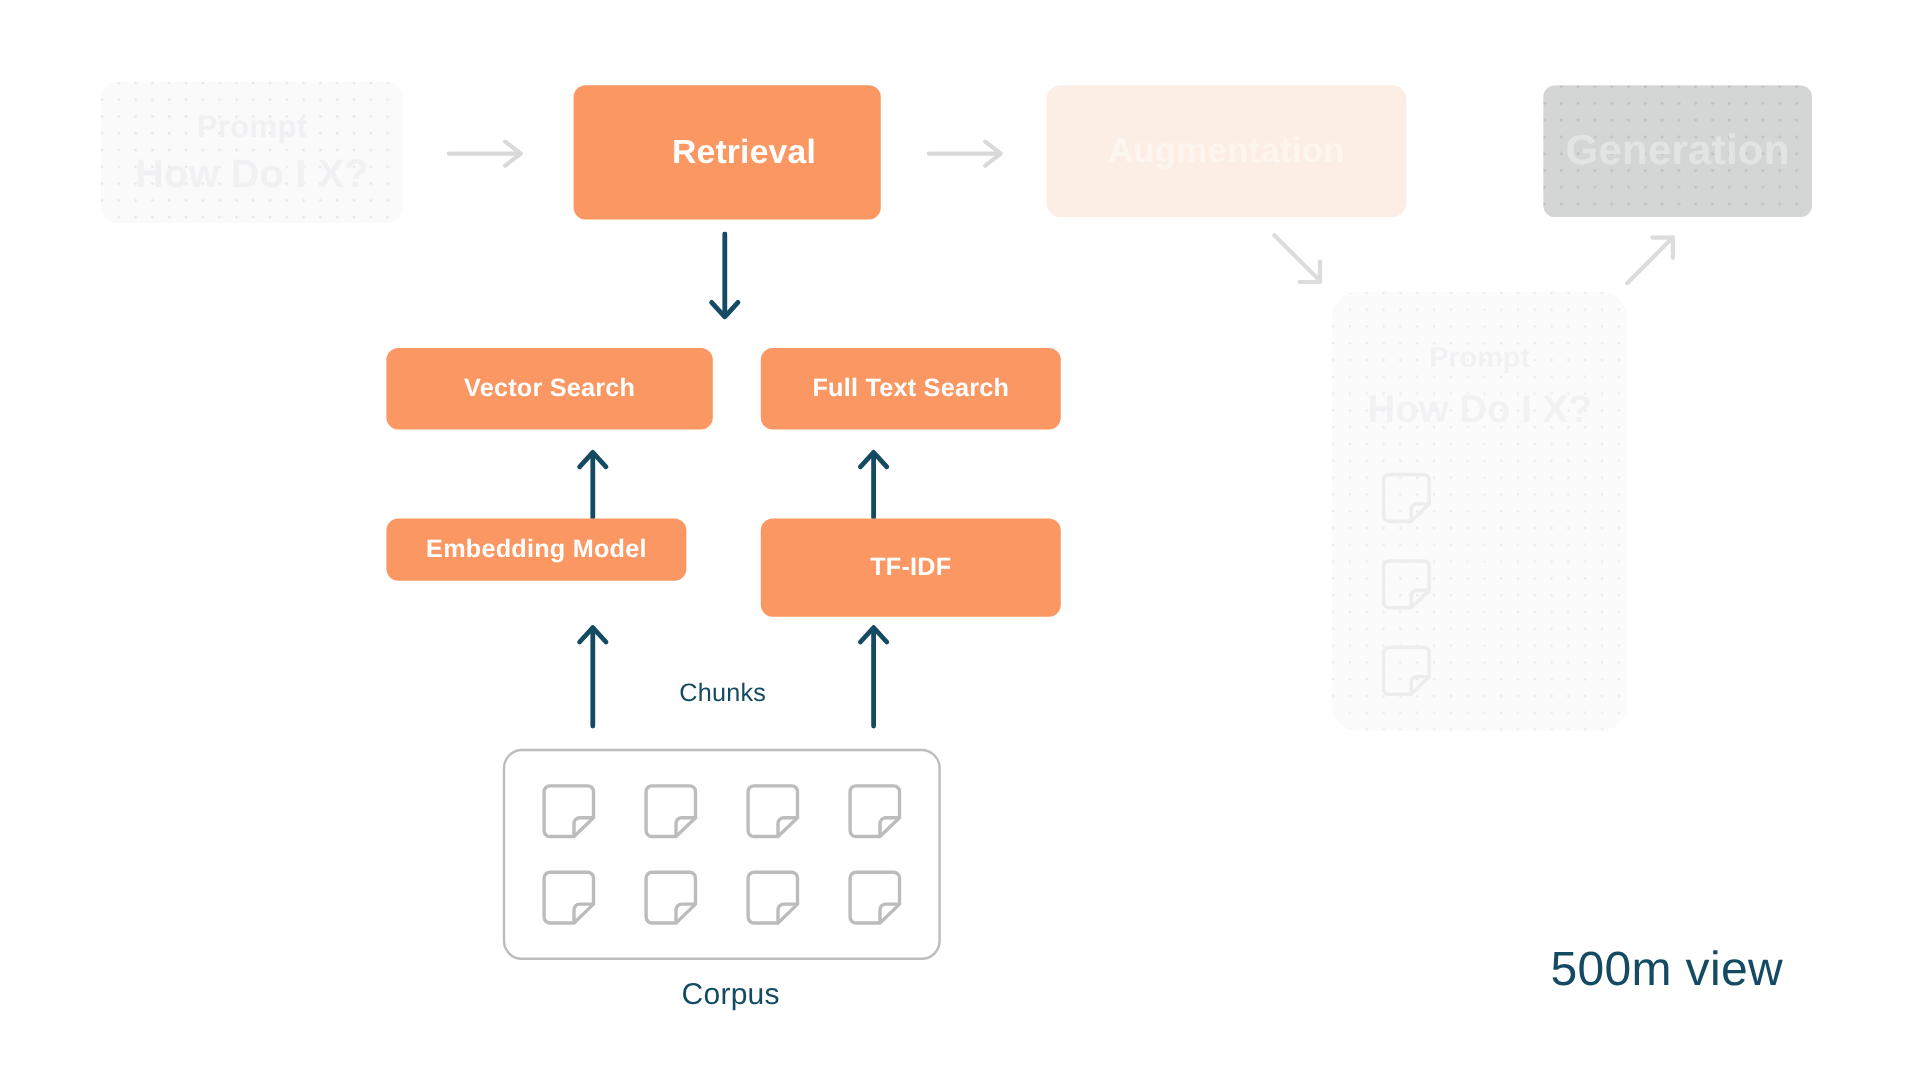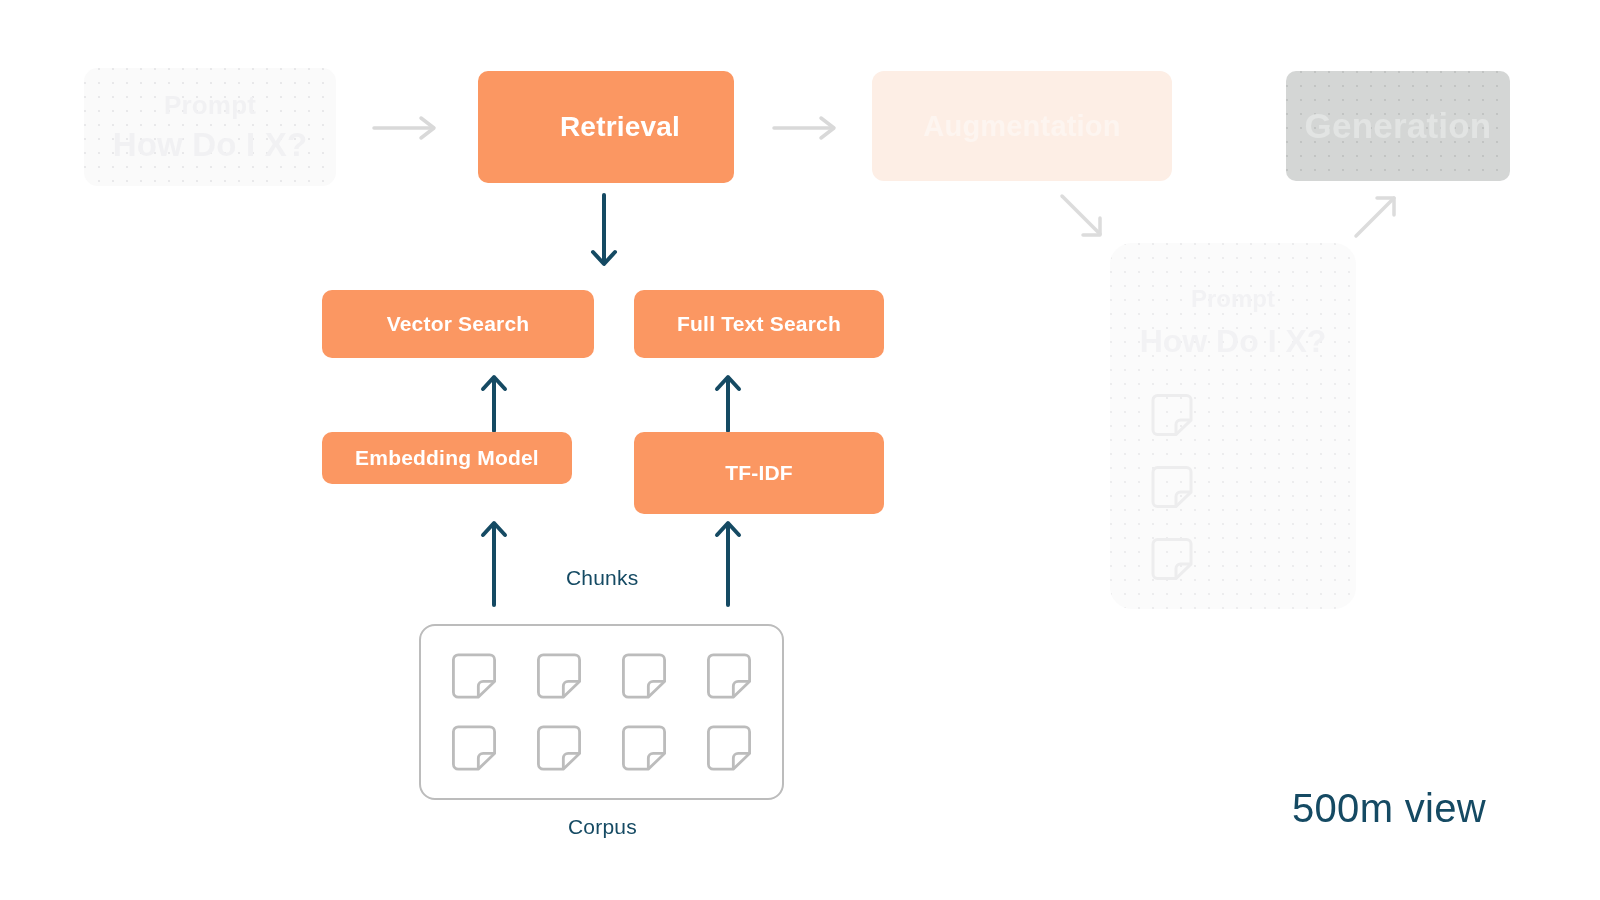--- a/index.html
+++ b/index.html
@@ -114,21 +114,21 @@
   .plain-label {
     position: absolute;
     color: #154a63;
     white-space: nowrap;
   }
   #chunks-label {
     font-size: 21px;
     letter-spacing: 0.2px;
   }
   #corpus-label {
-    font-size: 21px;
+    font-size: 25px;
     letter-spacing: 0.2px;
   }
   #view-label {
     font-size: 40px;
     letter-spacing: 0.3px;
     color: #154a63;
   }
 </style>
 </head>
 <body>

